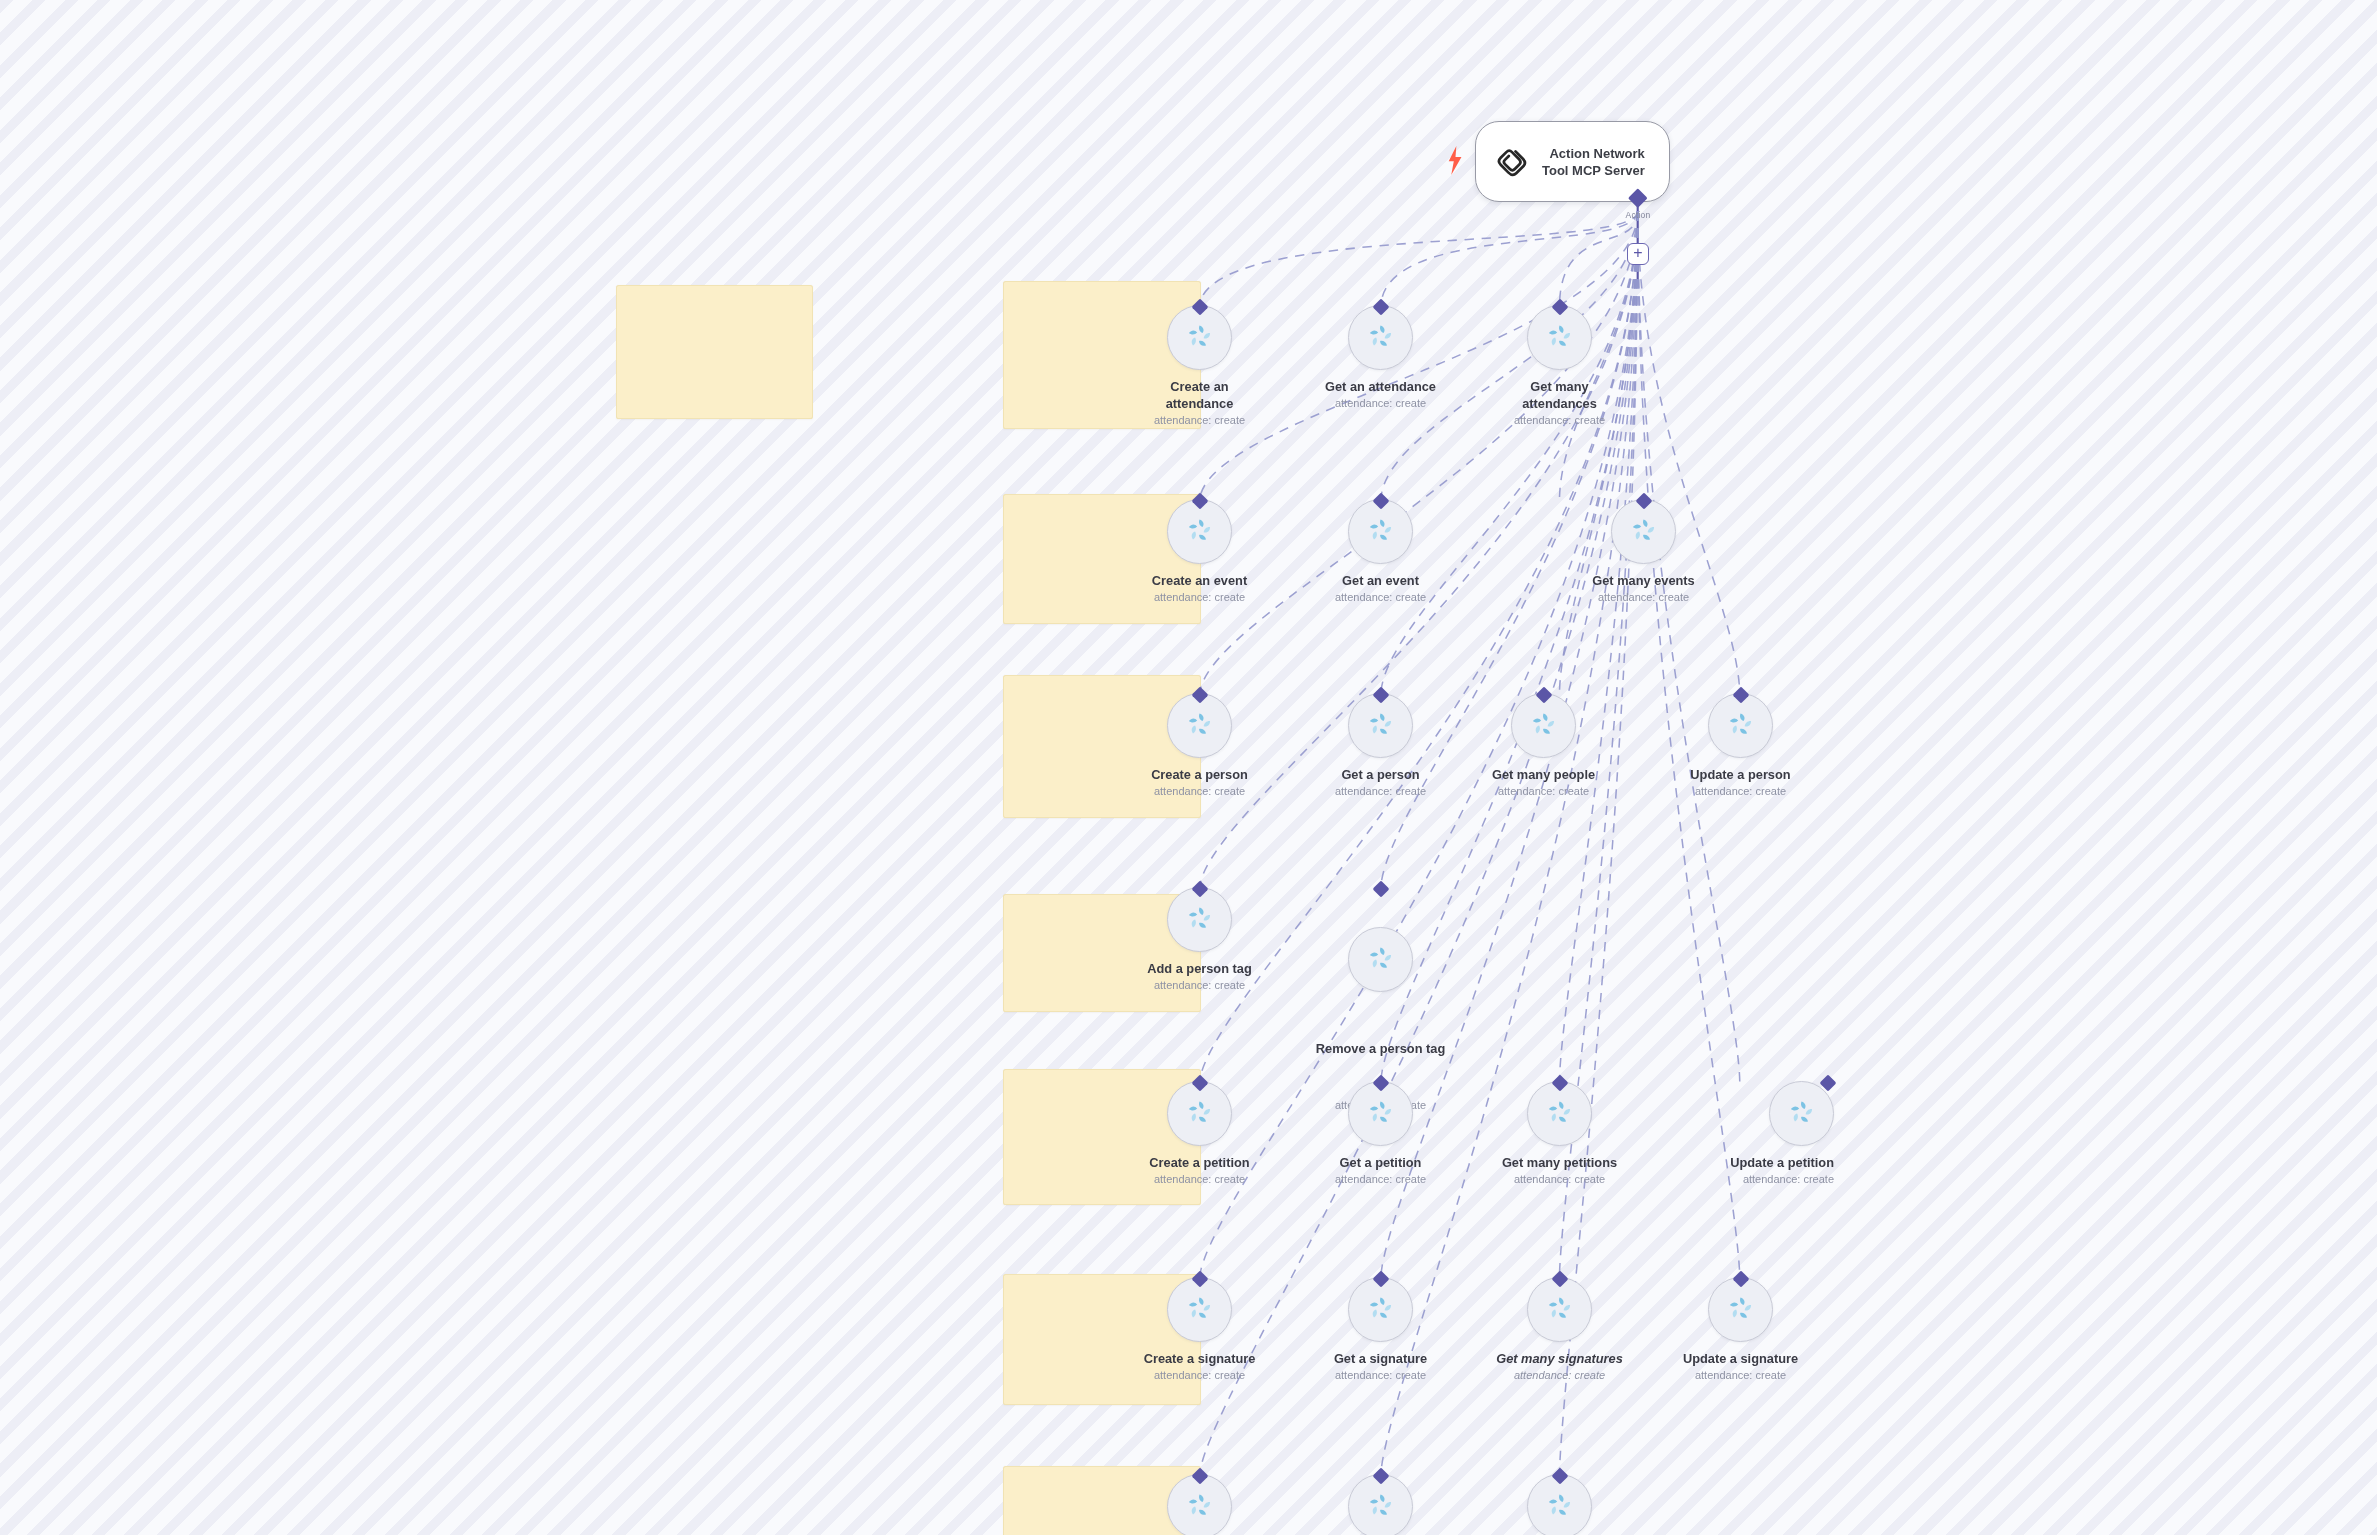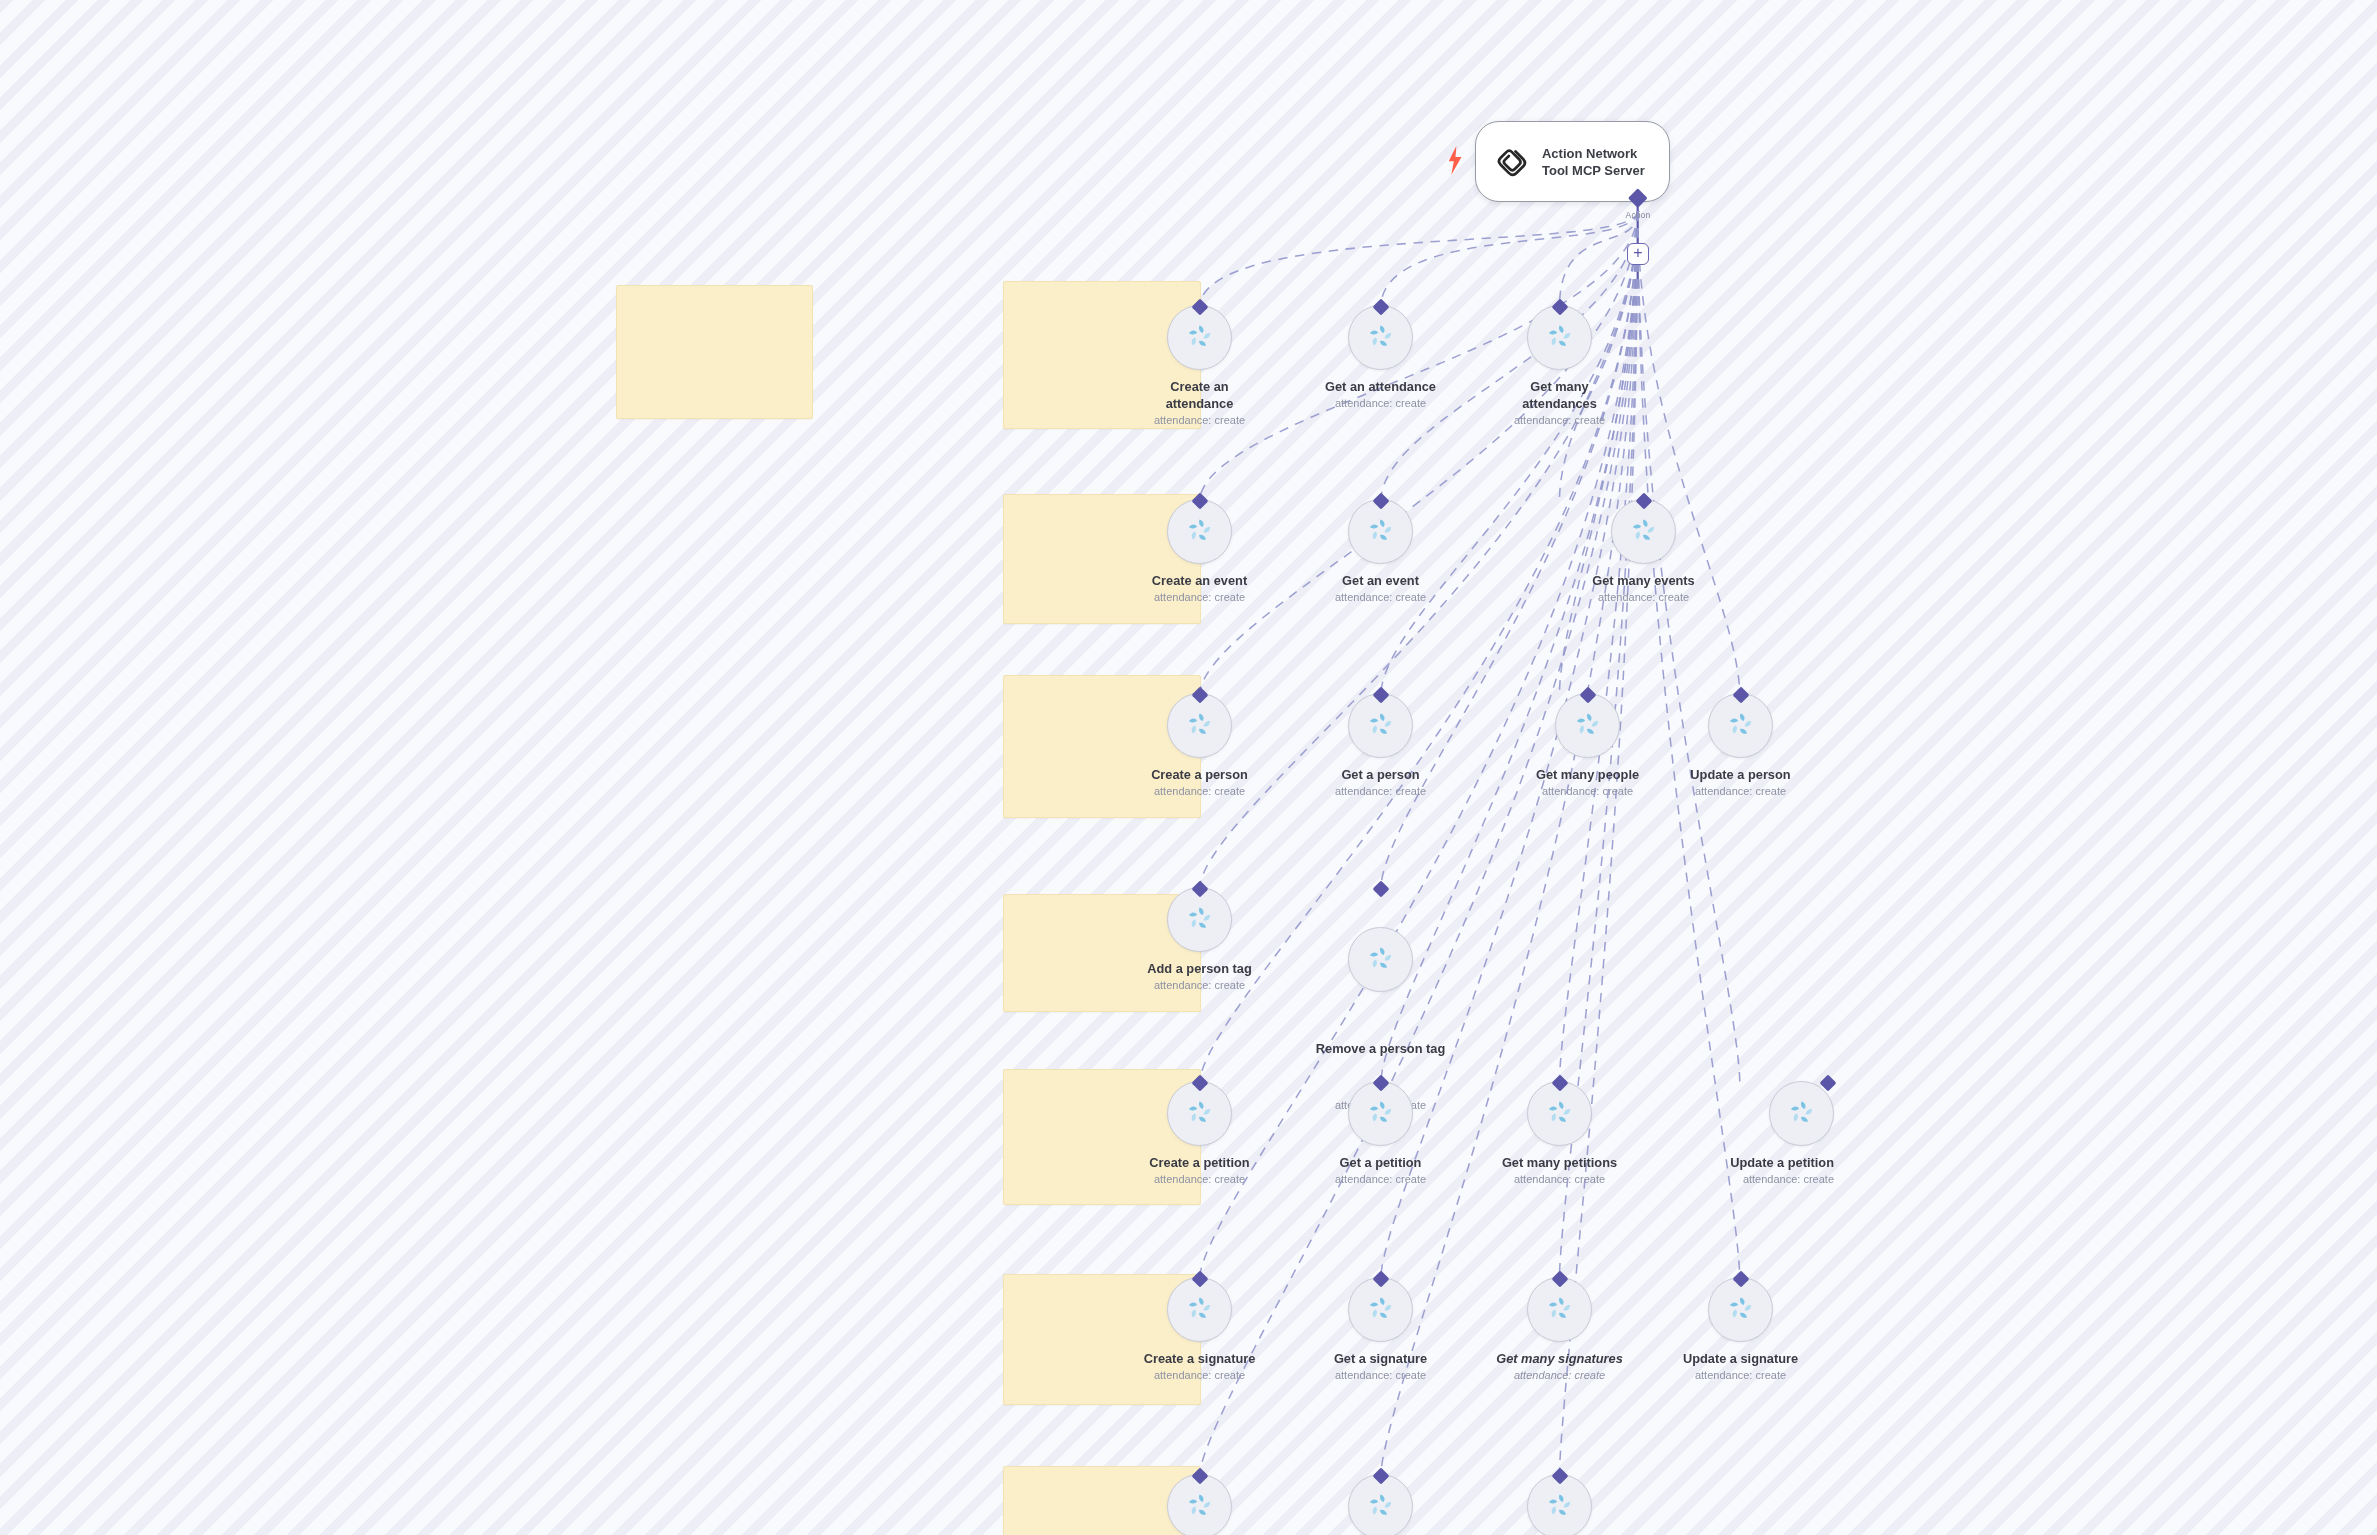--- a/index.html
+++ b/index.html
@@ -34,20 +34,21 @@
     box-shadow:0 1.7px 5.1px rgba(68,71,90,.12);
     display:flex;align-items:center;
     gap:13.6px;
     padding:0 20.4px;
     box-sizing:border-box;
   }
   .server-title{
     font-size:13px;line-height:17px;
     font-weight:600;color:#3c3e46;
     white-space:pre-line;
+    text-align:right;
   }
   .server-icon{flex:0 0 auto;display:flex;}
   .bolt{position:absolute;z-index:4;}
   
   .out-diamond{
     position:absolute;z-index:5;
     width:13.6px;height:13.6px;
     background:#5b56a7;border-radius:1.7px;
     transform:rotate(45deg);
   }
@@ -312,21 +313,21 @@
               <path class="p b" transform="rotate(216 17 17)" d="M17 4 C21.5 5.5 23 9.5 20.5 13 C17 11.5 15.5 7.5 17 4 Z"></path>
               <path class="p a" transform="rotate(288 17 17)" d="M17 4 C21.5 5.5 23 9.5 20.5 13 C17 11.5 15.5 7.5 17 4 Z"></path>
             </g>
           </svg>
         </span>
       </div>
       <div class="t-label">Get a person</div>
       <div class="t-sub">attendance: create</div>
     </div>
 
-    <div class="tool" style="left: 1494px; top: 689px;">
+    <div class="tool" style="left: 1450px; top: 689px;">
       <div class="t-diamond"></div>
       <div class="t-circle">
         <span>
           <svg width="29" height="29" viewBox="0 0 34 34">
             <g>
               <path class="p a" d="M17 4 C21.5 5.5 23 9.5 20.5 13 C17 11.5 15.5 7.5 17 4 Z"></path>
               <path class="p b" transform="rotate(72 17 17)" d="M17 4 C21.5 5.5 23 9.5 20.5 13 C17 11.5 15.5 7.5 17 4 Z"></path>
               <path class="p a" transform="rotate(144 17 17)" d="M17 4 C21.5 5.5 23 9.5 20.5 13 C17 11.5 15.5 7.5 17 4 Z"></path>
               <path class="p b" transform="rotate(216 17 17)" d="M17 4 C21.5 5.5 23 9.5 20.5 13 C17 11.5 15.5 7.5 17 4 Z"></path>
               <path class="p a" transform="rotate(288 17 17)" d="M17 4 C21.5 5.5 23 9.5 20.5 13 C17 11.5 15.5 7.5 17 4 Z"></path>

